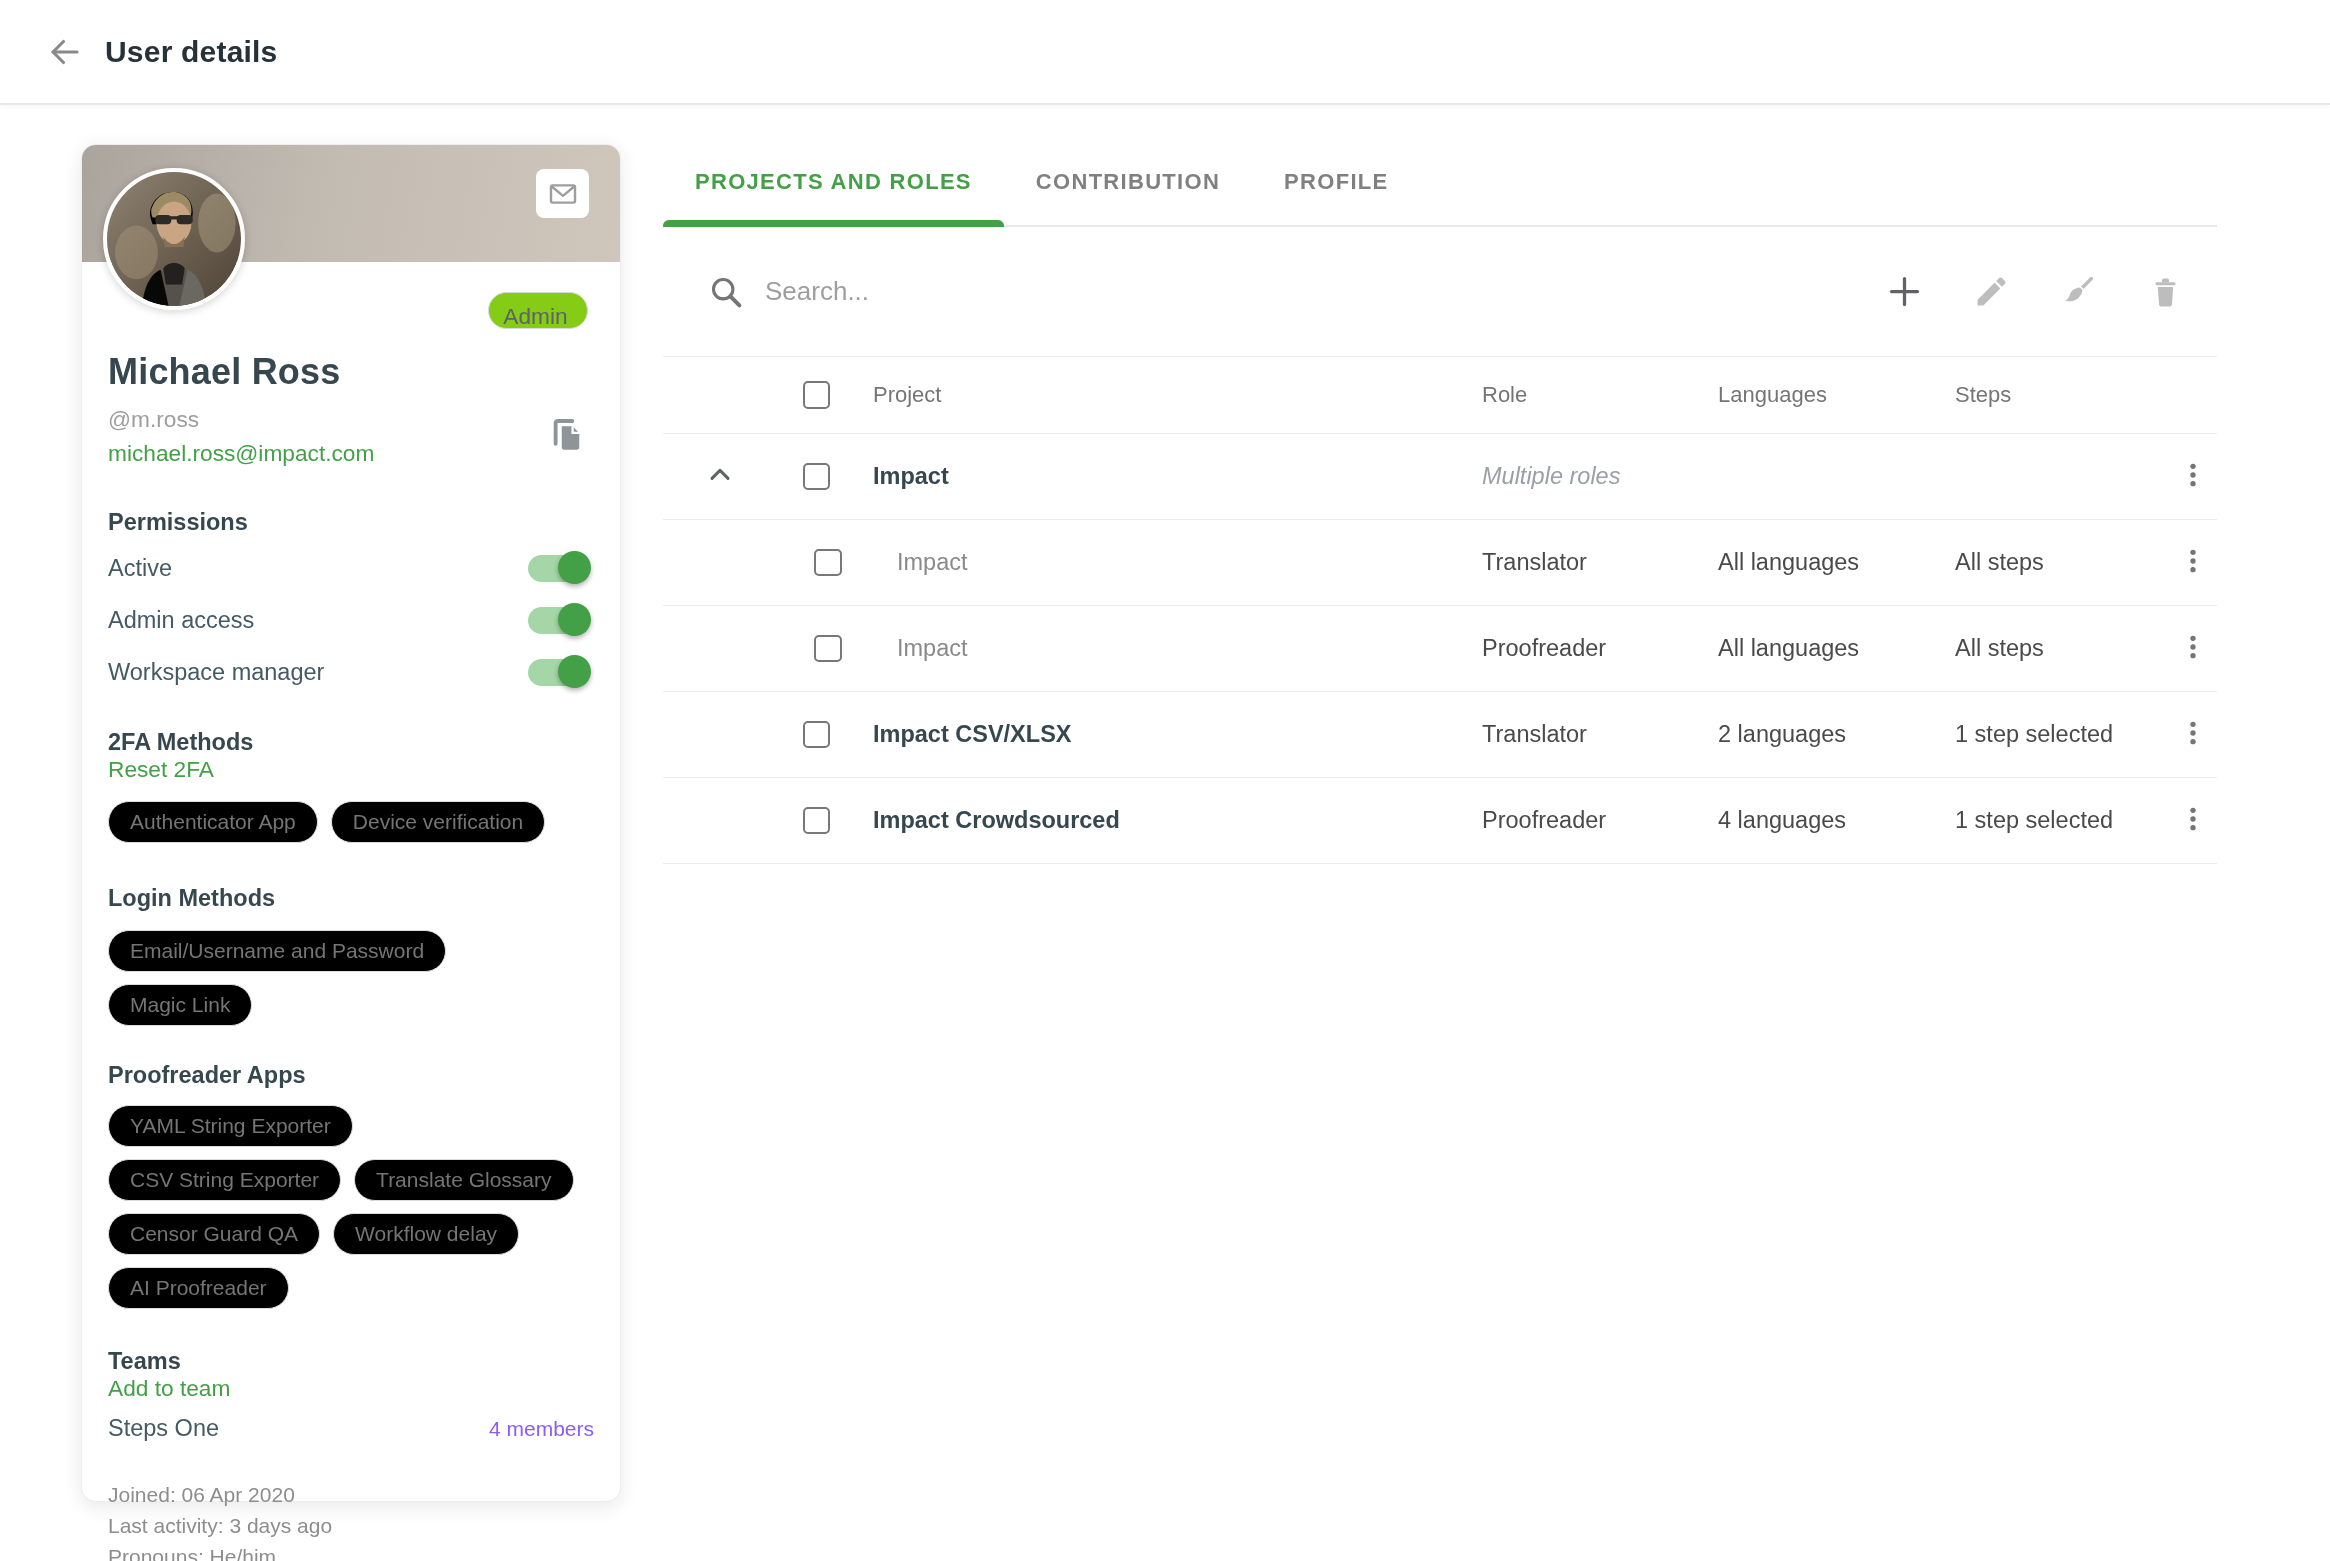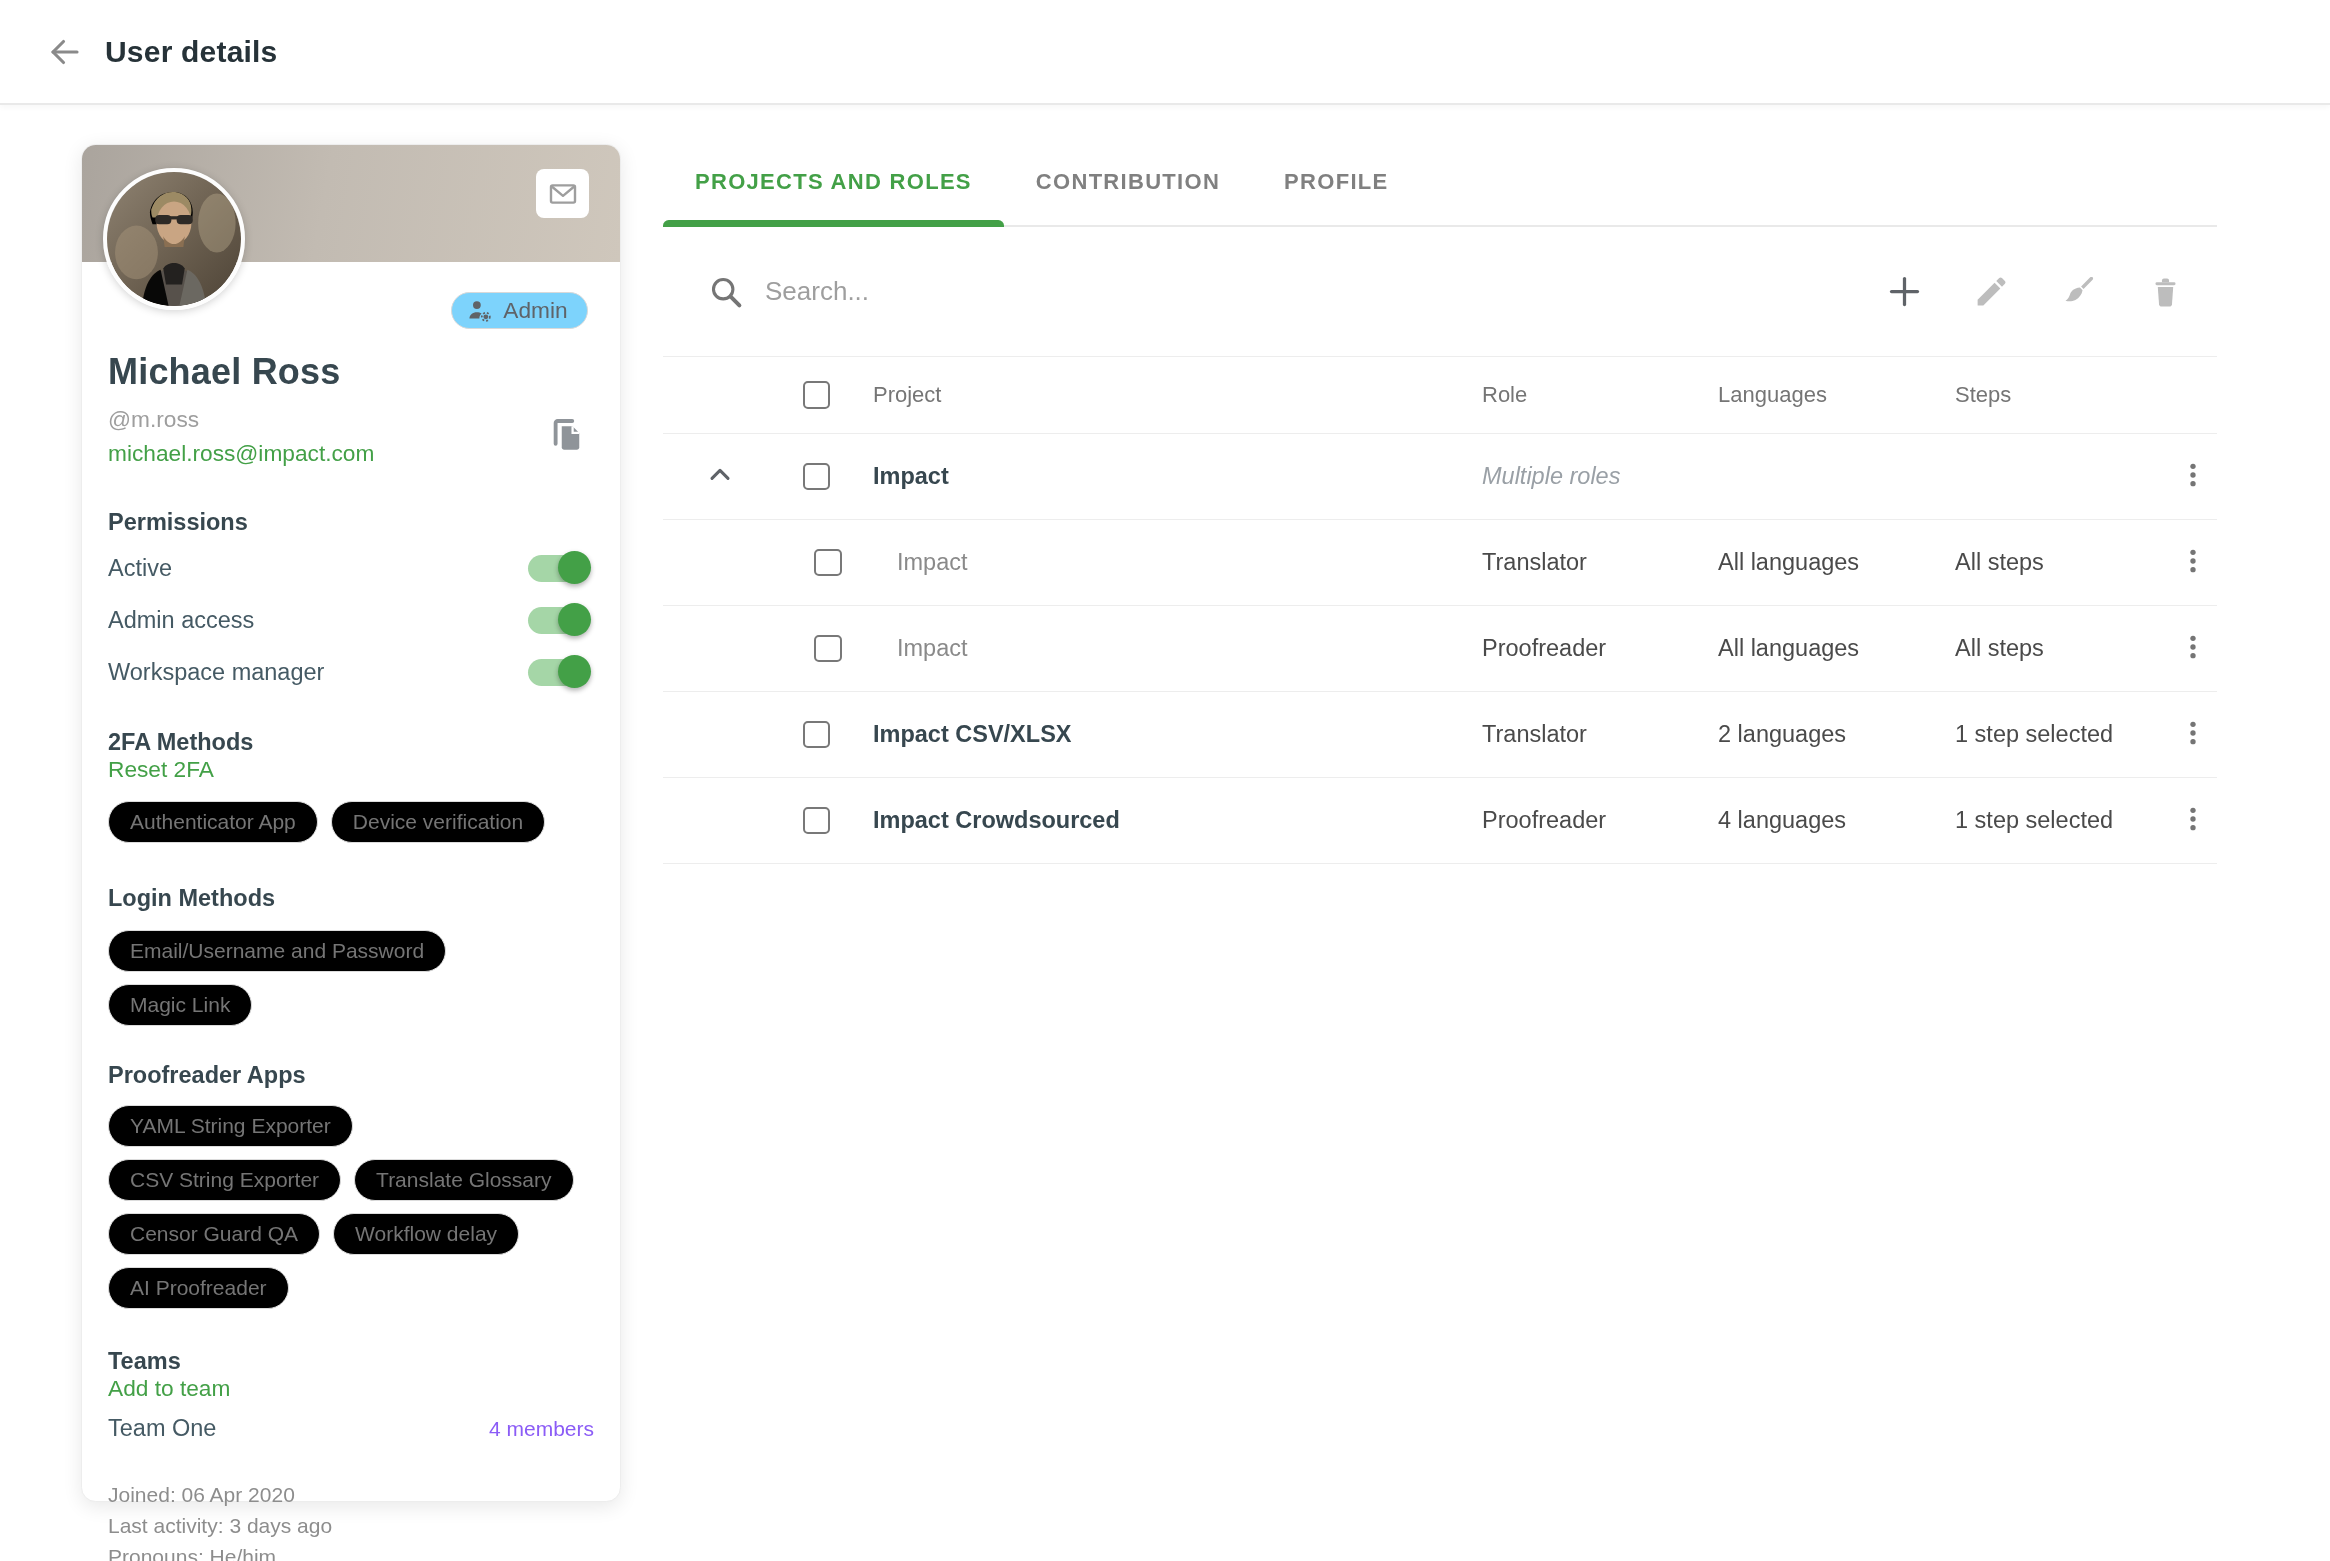--- a/index.html
+++ b/index.html
@@ -22,22 +22,22 @@
     border-radius: 13.8px 13.8px 0 0;
     background: linear-gradient(100deg, #aaa49d 0%, #c2bbb2 45%, #cfc7bc 100%); }
   .avatar { position: absolute; left: 21px; top: 22.7px; width: 142px; height: 142px;
     border-radius: 50%; overflow: hidden; border: 4px solid #fdfdfd;
     box-shadow: 0 1.6px 8px rgba(0,0,0,.18); }
   .avatar svg { width: 100%; height: 100%; display: block; }
   .mail-btn { position: absolute; right: 31px; top: 24px; width: 53px; height: 49px;
     background: #fff; border: none; border-radius: 8px; cursor: pointer;
     display: flex; align-items: center; justify-content: center; }
   .badge { position: absolute; right: 32px; top: 147px; height: 37px; padding: 0 19.4px 0 14.6px;
-    border: 1.6px solid #d9d9d9; border-radius: 808px; background: #7dd3fc;
-    display: inline-flex; align-items: center; gap: 9.7px; }
+    border: 1.6px solid #d9d9d9; border-radius: 808px; background: #84cc16;
+    display: inline-flex; align-items: center; gap: 9.7px; flex-direction: column; }
   .badge span { font-size: 22.7px; color: #5f6368; }
 
   .card-body { position: relative; padding: 117px 26px 0; height: 100%; }
   .uname-block { position: relative; }
   .display-name { margin-top: 89px; font-size: 36px; font-weight: 700; color: #37474f; letter-spacing: 0.2px; }
   .handle { margin-top: 13px; font-size: 22.7px; color: #9e9e9e; }
   .email { display: inline-block; margin-top: 6.5px; font-size: 22.7px; color: #43a047; text-decoration: none; }
   .copy-btn { position: absolute; right: 4.9px; top: 63px; width: 45px; height: 45px;
     background: transparent; border: none; cursor: pointer; }
 
@@ -223,21 +223,21 @@
       <span class="chip">Censor Guard QA</span>
       <span class="chip">Workflow delay</span>
       <span class="chip">AI Proofreader</span>
     </div>
 
     <div class="sec-row" style="margin-top:39px;">
       <h3 class="sec" style="margin-top:0;">Teams</h3>
       <a class="green-link" href="#">Add to team</a>
     </div>
     <div class="team-row">
-      <span class="team-name">Team One</span>
+      <span class="team-name">Steps One</span>
       <span class="team-meta">4 members</span>
     </div>
 
     <div class="meta">
       <div>Joined: 06 Apr 2020</div>
       <div>Last activity: 3 days ago</div>
       <div>Pronouns: He/him</div>
       <div>Local time: 11:15</div>
       <div>Personal access tokens: 1</div>
 

